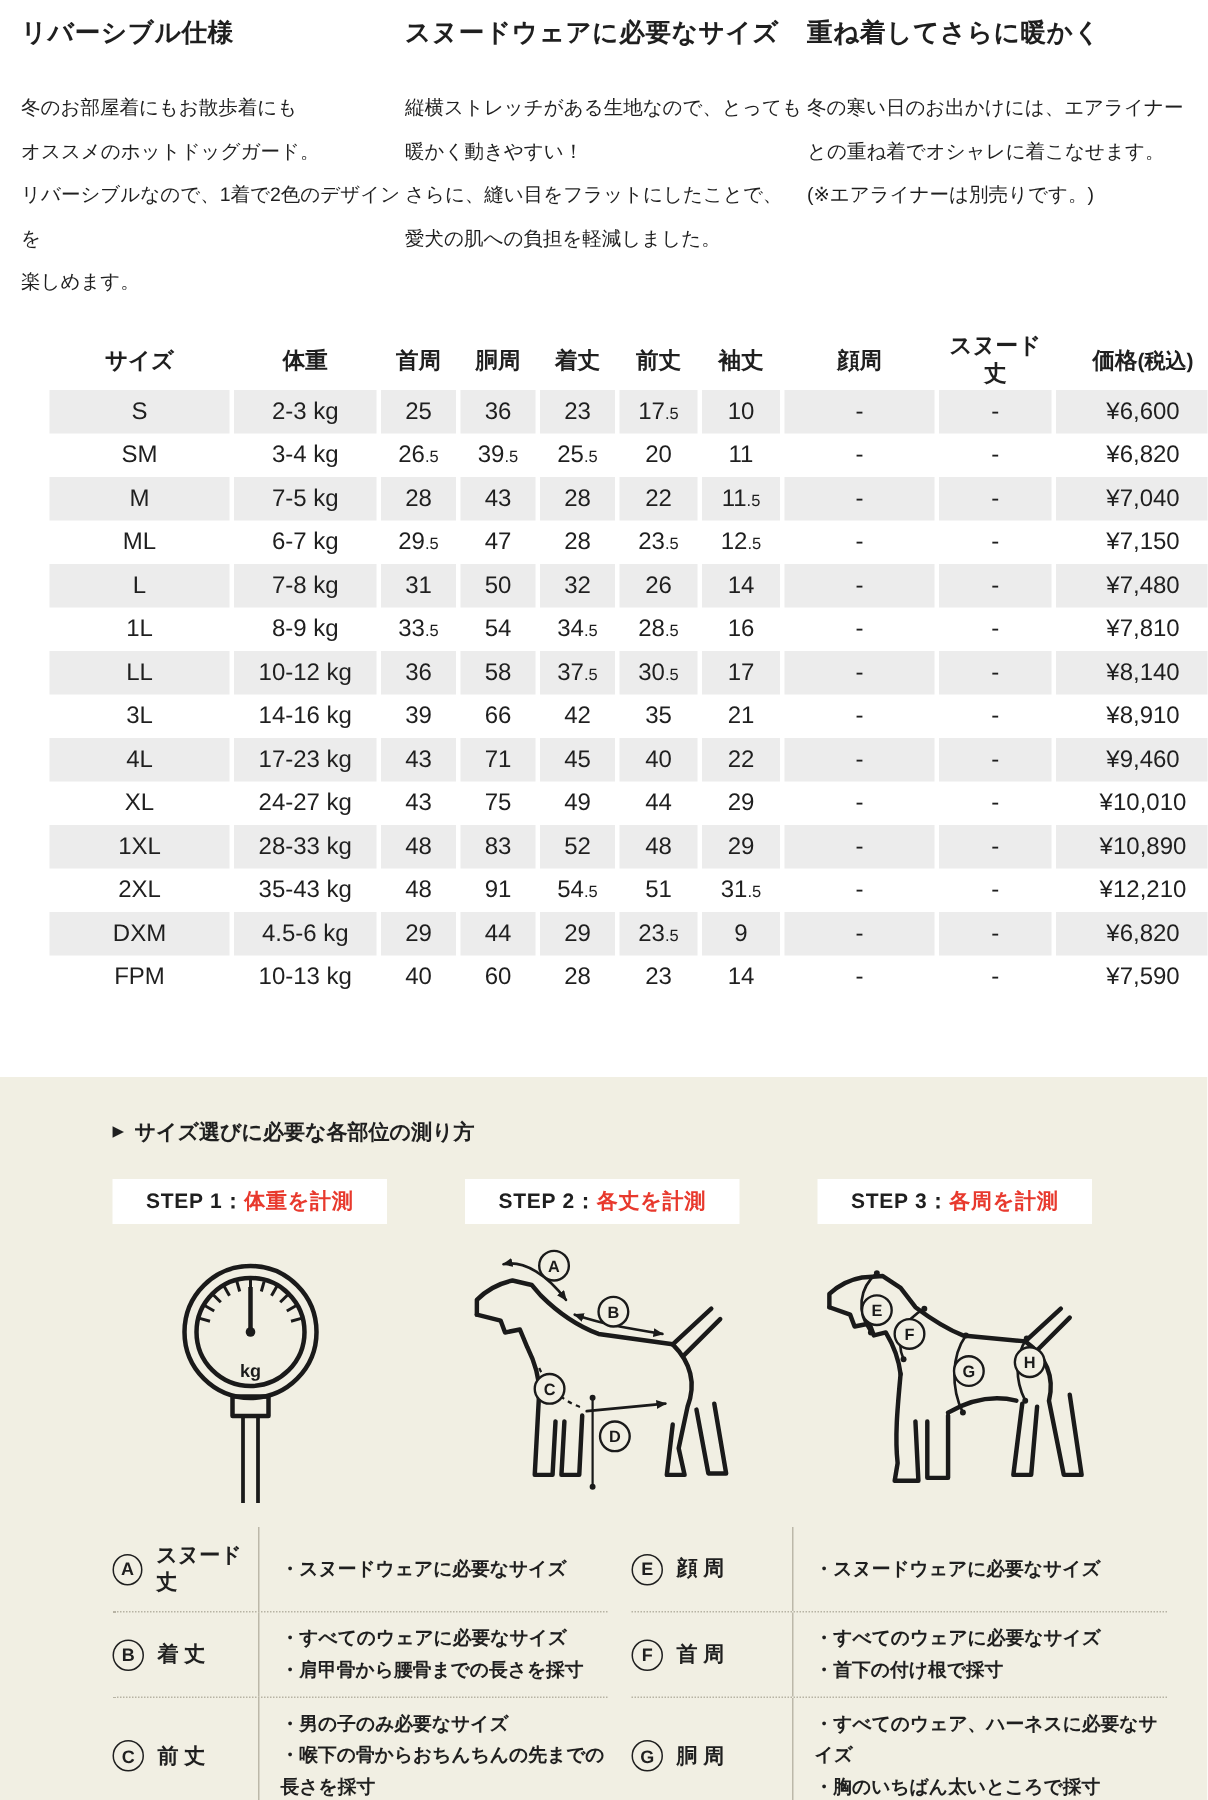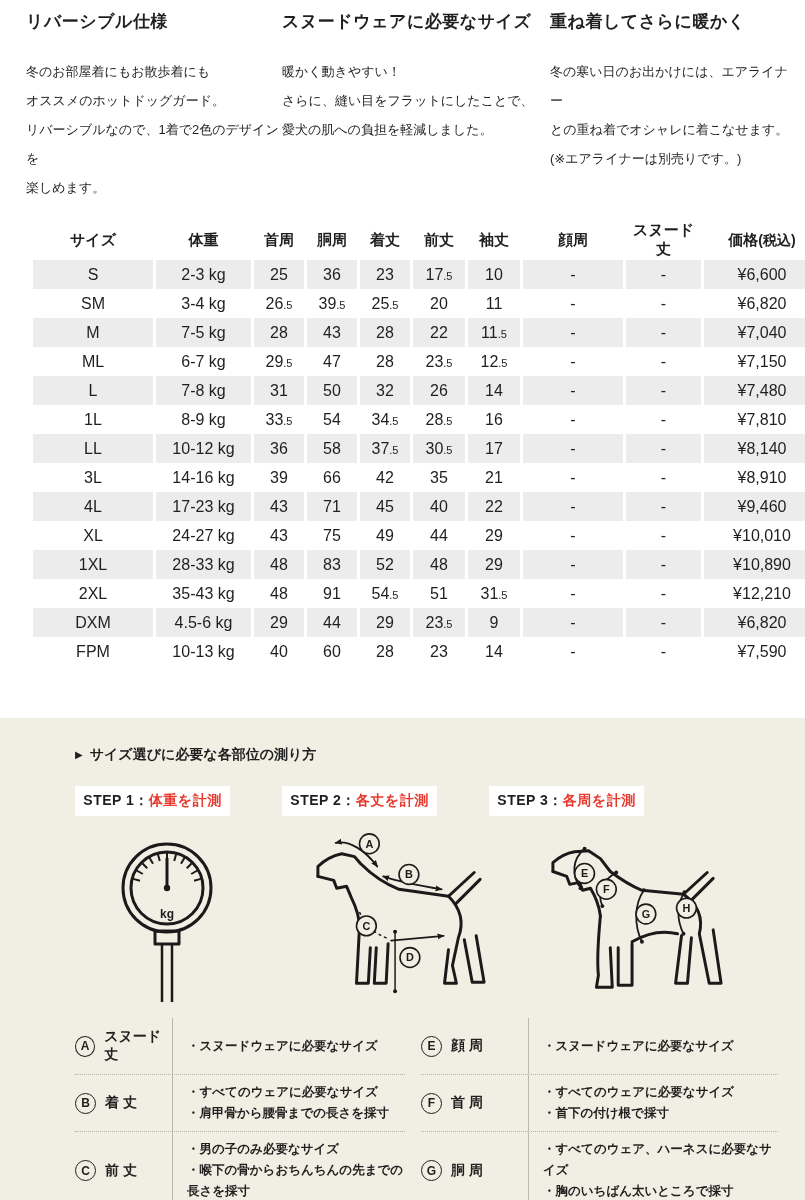--- a/index.html
+++ b/index.html
@@ -1,40 +1,40 @@
 <!DOCTYPE html>
 <html><head>
 <meta charset="utf-8">
 <style>
   html,body{margin:0;padding:0;background:#fff;}
   body{width:805px;font-family:"Liberation Sans","DejaVu Sans",sans-serif;color:#1f1f1f;}
 
   
-  .features{display:grid;grid-template-columns:256px 268px 1fr;padding:10px 14px 0 26px;box-sizing:border-box;}
+  .features{display:grid;grid-template-columns:256px 268px 1fr;padding:10px 14px 0 14px;box-sizing:border-box;}
   .feature h3{font-size:17px;font-weight:700;margin:0 0 24px 0;letter-spacing:.5px;}
   .feature-body{font-size:13px;line-height:29px;font-weight:500;}
 
   
   .table-wrap{margin:18px 15px 0 30px;}
   table.sizes{border-collapse:separate;border-spacing:3px 0;width:760px;table-layout:fixed;}
   table.sizes th{font-size:15px;font-weight:700;height:40px;vertical-align:middle;padding:0;text-align:center;}
   table.sizes th .small{font-size:14px;font-weight:700;}
   table.sizes td{height:29px;padding:0;text-align:center;font-size:16px;font-weight:500;vertical-align:middle;white-space:nowrap;}
   table.sizes tr.odd td{background:#ececec;}
   td.c-size{font-weight:700;font-size:15px;}
   td.c-weight{font-size:15px;}
   td.c-price{text-align:right;padding-right:14px;}
   .dec{font-size:11px;font-weight:500;}
 
   
   .measure-sec{background:#f1efe3;margin-top:52px;min-height:528px;box-sizing:border-box;padding:28px 0 26px 0;}
   .measure-title{margin-left:75px;font-size:14px;font-weight:700;display:flex;align-items:center;gap:7px;}
   .tri{font-size:10px;line-height:1;}
   .steps{display:flex;gap:52px;margin:22px 0 0 75px;}
-  .step{width:155px;height:30px;background:#fff;display:flex;align-items:center;justify-content:center;font-size:14px;font-weight:700;letter-spacing:.5px;}
+  .step{width:183px;height:30px;background:#fff;display:flex;align-items:center;justify-content:center;font-size:14px;font-weight:700;letter-spacing:.5px;}
   .step .red{color:#e8392d;font-family:Liberation Mono, monospace;}
   .illus{display:flex;gap:52px;margin:10px 0 0 75px;}
   .illu{width:183px;height:180px;display:flex;justify-content:center;align-items:flex-start;}
   svg{display:block;}
   .outline{fill:none;stroke:#1a1a1a;stroke-width:3;stroke-linecap:round;stroke-linejoin:round;}
   .thin{fill:none;stroke:#1a1a1a;stroke-width:1.8;stroke-linecap:round;}
   .dashed{fill:none;stroke:#1a1a1a;stroke-width:1.5;stroke-dasharray:3 3;}
   .mcirc{fill:#f1efe3;stroke:#1a1a1a;stroke-width:1.6;}
   .mletter{font-size:11px;font-weight:700;fill:#1a1a1a;text-anchor:middle;font-family:"Liberation Sans","DejaVu Sans",sans-serif;}
   .kglabel{font-size:12px;font-weight:600;fill:#1a1a1a;text-anchor:middle;font-family:"Liberation Sans","DejaVu Sans",sans-serif;}
@@ -57,20 +57,21 @@
     <div class="feature-body">
         <div>冬のお部屋着にもお散歩着にも</div>
         <div>オススメのホットドッグガード。</div>
         <div>リバーシブルなので、1着で2色のデザインを</div>
         <div>楽しめます。</div>
       </div>
   </div>
   <div class="feature">
     <h3>スヌードウェアに必要なサイズ</h3>
     <div class="feature-body">
+        <div>縦横ストレッチがある生地なので、とっても</div>
         <div>暖かく動きやすい！</div>
         <div>さらに、縫い目をフラットにしたことで、</div>
         <div>愛犬の肌への負担を軽減しました。</div>
       </div>
   </div>
   <div class="feature">
     <h3>重ね着してさらに暖かく</h3>
     <div class="feature-body">
         <div>冬の寒い日のお出かけには、エアライナー</div>
         <div>との重ね着でオシャレに着こなせます。</div>

